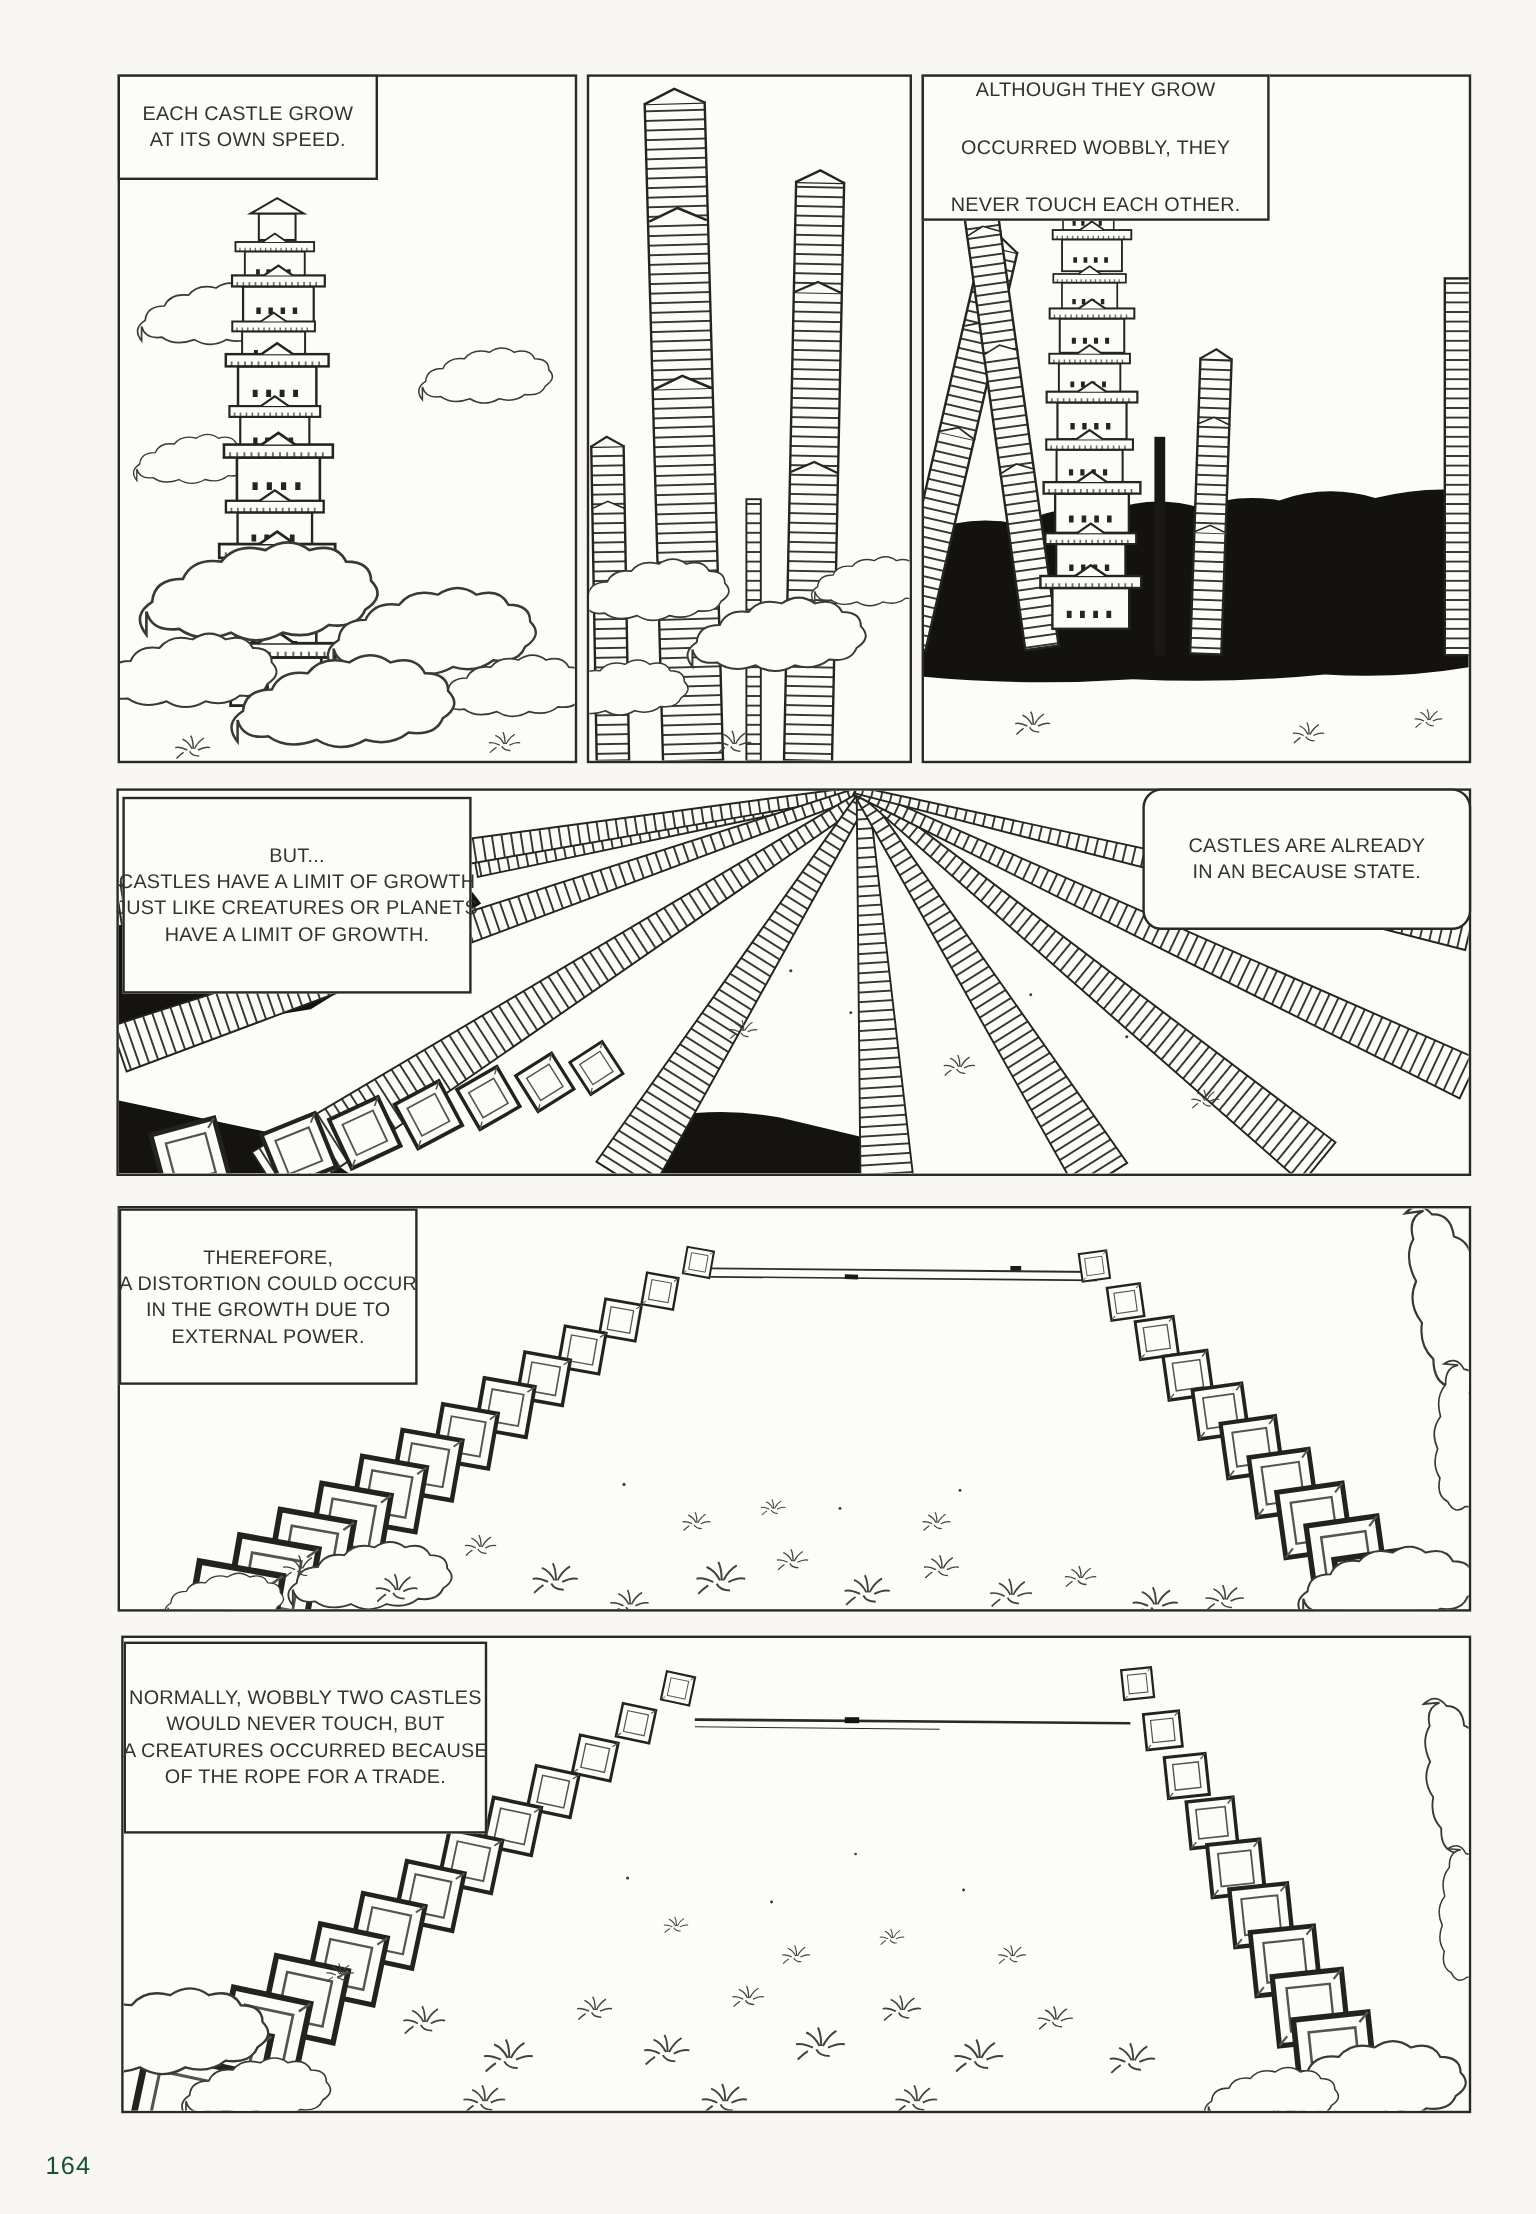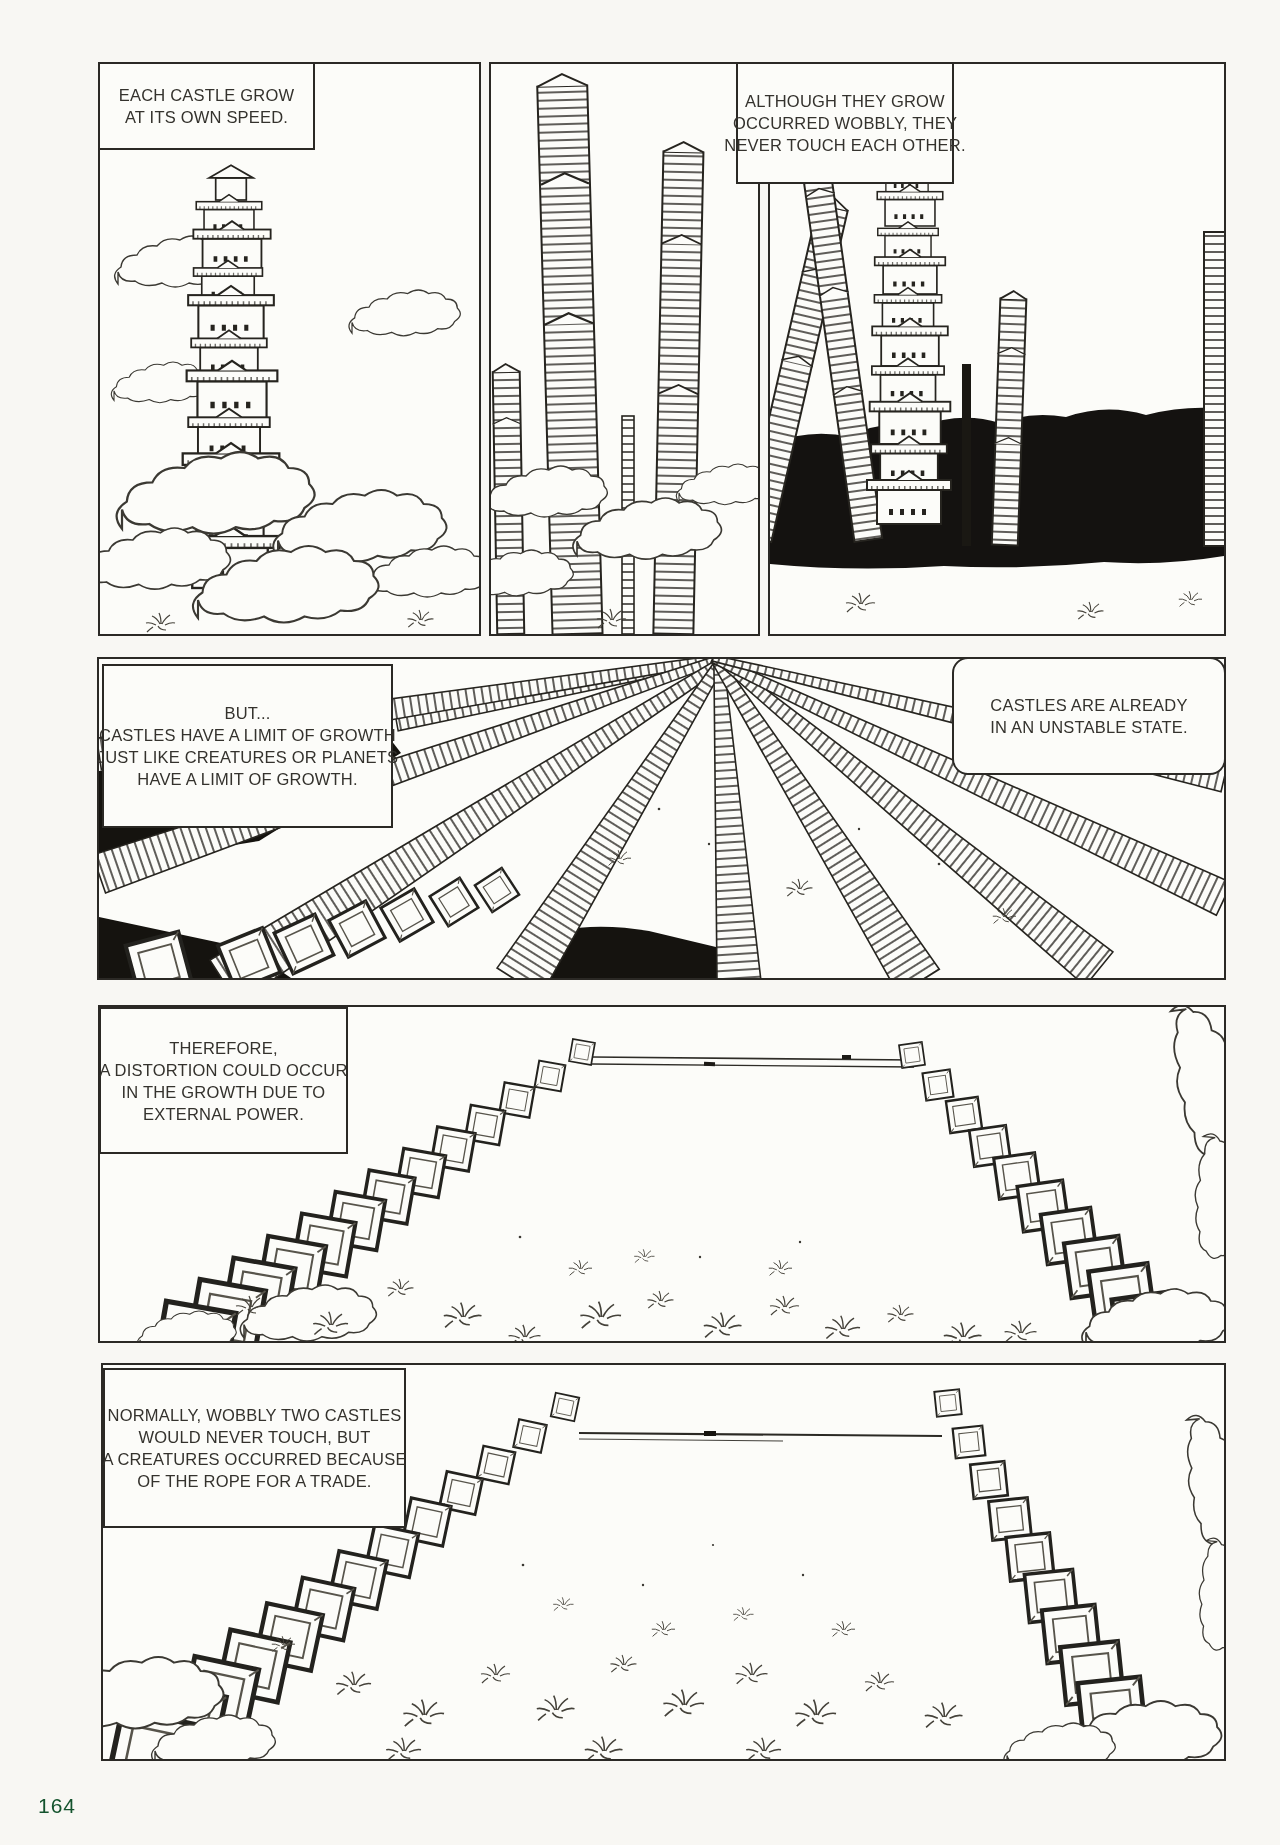--- a/index.html
+++ b/index.html
@@ -332,36 +332,36 @@
     <circle cx="700" cy="210" r="1.2" fill="#3a3832"></circle>
       <circle cx="610" cy="180" r="1.1" fill="#3a3832"></circle>
   </svg>
 </div>
 
 <div class="caption" style="left:98px;top:62px;width:217px;height:88px;">
   <div class="cl">EACH CASTLE GROW</div>
   <div class="cl">AT ITS OWN SPEED.</div>
 </div>
 
-<div class="caption" style="left:736px;top:62px;width:218px;height:122px;">
+<div class="caption" style="left:768px;top:62px;width:290px;height:122px;justify-content:space-between;">
   <div class="cl">ALTHOUGH THEY GROW</div>
   <div class="cl">OCCURRED WOBBLY, THEY</div>
   <div class="cl">NEVER TOUCH EACH OTHER.</div>
 </div>
 
 <div class="caption" style="left:102px;top:664px;width:291px;height:164px;">
   <div class="cl">BUT...</div>
   <div class="cl">CASTLES HAVE A LIMIT OF GROWTH</div>
   <div class="cl">JUST LIKE CREATURES OR PLANETS</div>
   <div class="cl">HAVE A LIMIT OF GROWTH.</div>
 </div>
 
 <div class="caption" style="left:952px;top:657px;width:274px;height:118px;border-radius:16px;">
   <div class="cl">CASTLES ARE ALREADY</div>
-  <div class="cl">IN AN UNSTABLE STATE.</div>
+  <div class="cl">IN AN BECAUSE STATE.</div>
 </div>
 
 <div class="caption" style="left:99px;top:1007px;width:249px;height:147px;">
   <div class="cl">THEREFORE,</div>
   <div class="cl">A DISTORTION COULD OCCUR</div>
   <div class="cl">IN THE GROWTH DUE TO</div>
   <div class="cl">EXTERNAL POWER.</div>
 </div>
 
 <div class="caption" style="left:103px;top:1368px;width:303px;height:160px;">

